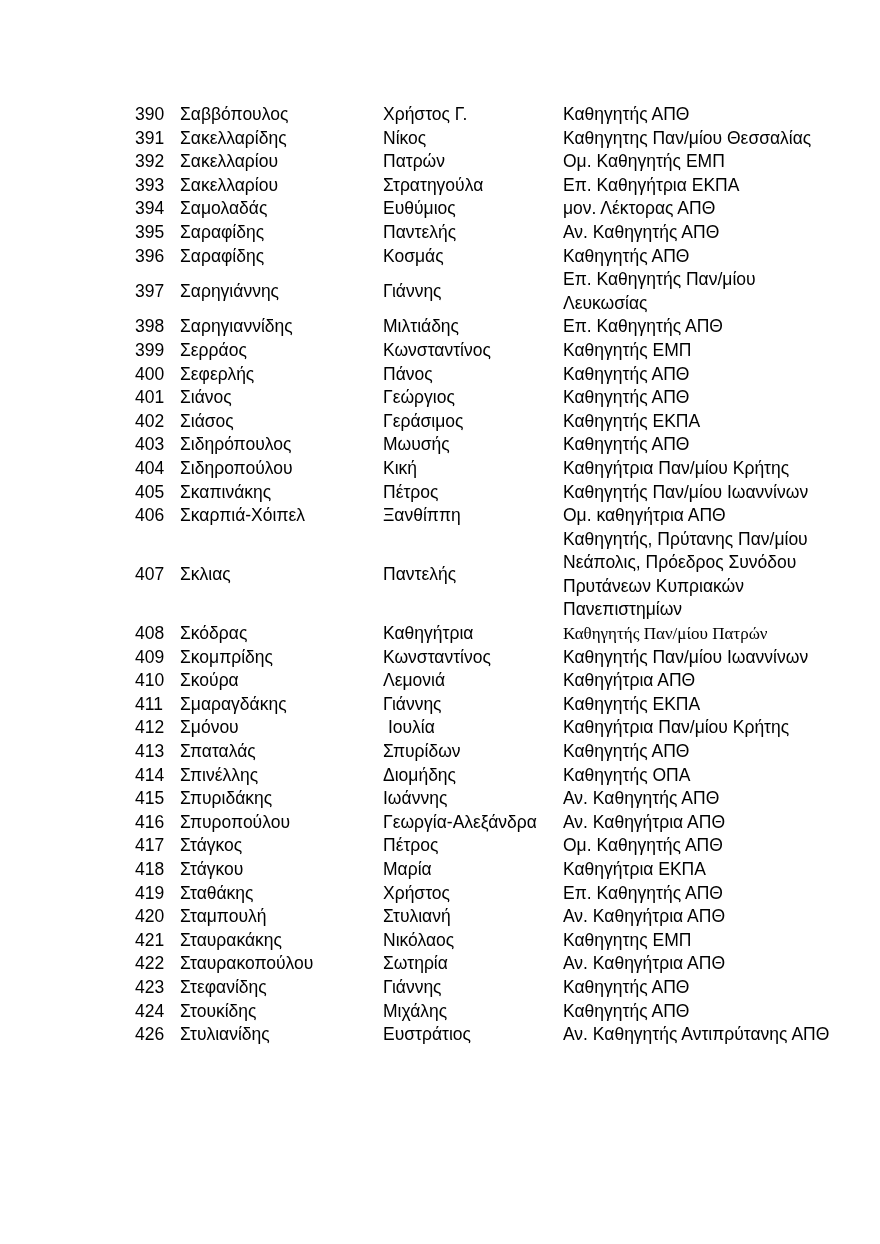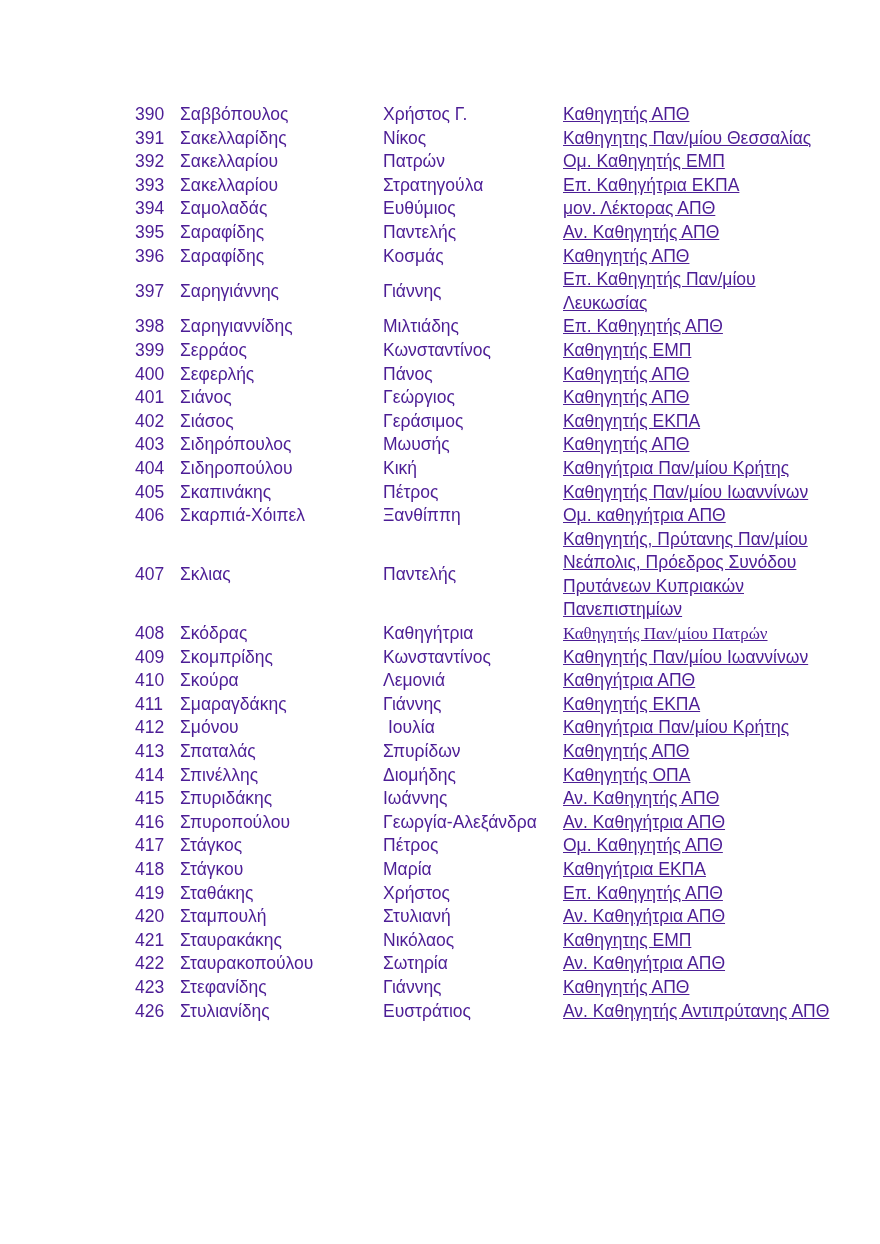--- a/index.html
+++ b/index.html
@@ -7,21 +7,21 @@
     padding: 0;
     background: #ffffff;
   }
   .page {
     position: relative;
     width: 880px;
     height: 1244px;
     background: #ffffff;
     overflow: hidden;
     font-family: "Liberation Sans", sans-serif;
-    color: #4c1d95;
+    color: #000000;
   }
   .roster {
     position: absolute;
     left: 135px;
     top: 103px;
     width: 676px;
     display: table;
     table-layout: fixed;
     border-collapse: collapse;
     font-size: 17.5px;
@@ -29,21 +29,21 @@
   }
   .row { display: table-row; }
   .cell {
     display: table-cell;
     vertical-align: middle;
     padding: 0;
   }
   .cell.num     { width: 45px; }
   .cell.surname { width: 195px; padding-right: 8px; margin-left: 32px; }
   .cell.first   { width: 163px; padding-right: 17px; white-space: pre-wrap; word-break: break-all; }
-  .cell.title   { width: 273px; text-decoration: underline; }
+  .cell.title   { width: 273px; }
   .cell.title.serif {
     font-family: "Liberation Serif", serif;
     font-size: 17px;
   }
 </style>
 </head>
 <body>
 
 <div class="page">
   <div class="roster" id="roster">
@@ -278,20 +278,26 @@
     <div class="cell title">Αν. Καθηγήτρια ΑΠΘ</div>
   </div>
 
   <div class="row">
     <div class="cell num">423</div>
     <div class="cell surname">Στεφανίδης</div>
     <div class="cell first">Γιάννης</div>
     <div class="cell title">Καθηγητής ΑΠΘ</div>
   </div>
 
+  <div class="row">
+    <div class="cell num">424</div>
+    <div class="cell surname">Στουκίδης</div>
+    <div class="cell first">Μιχάλης</div>
+    <div class="cell title">Καθηγητής ΑΠΘ</div>
+  </div>
 
 
   <div class="row">
     <div class="cell num">426</div>
     <div class="cell surname">Στυλιανίδης</div>
     <div class="cell first">Ευστράτιος</div>
     <div class="cell title">Αν. Καθηγητής Αντιπρύτανης ΑΠΘ</div>
   </div>
 </div>
 </div>

